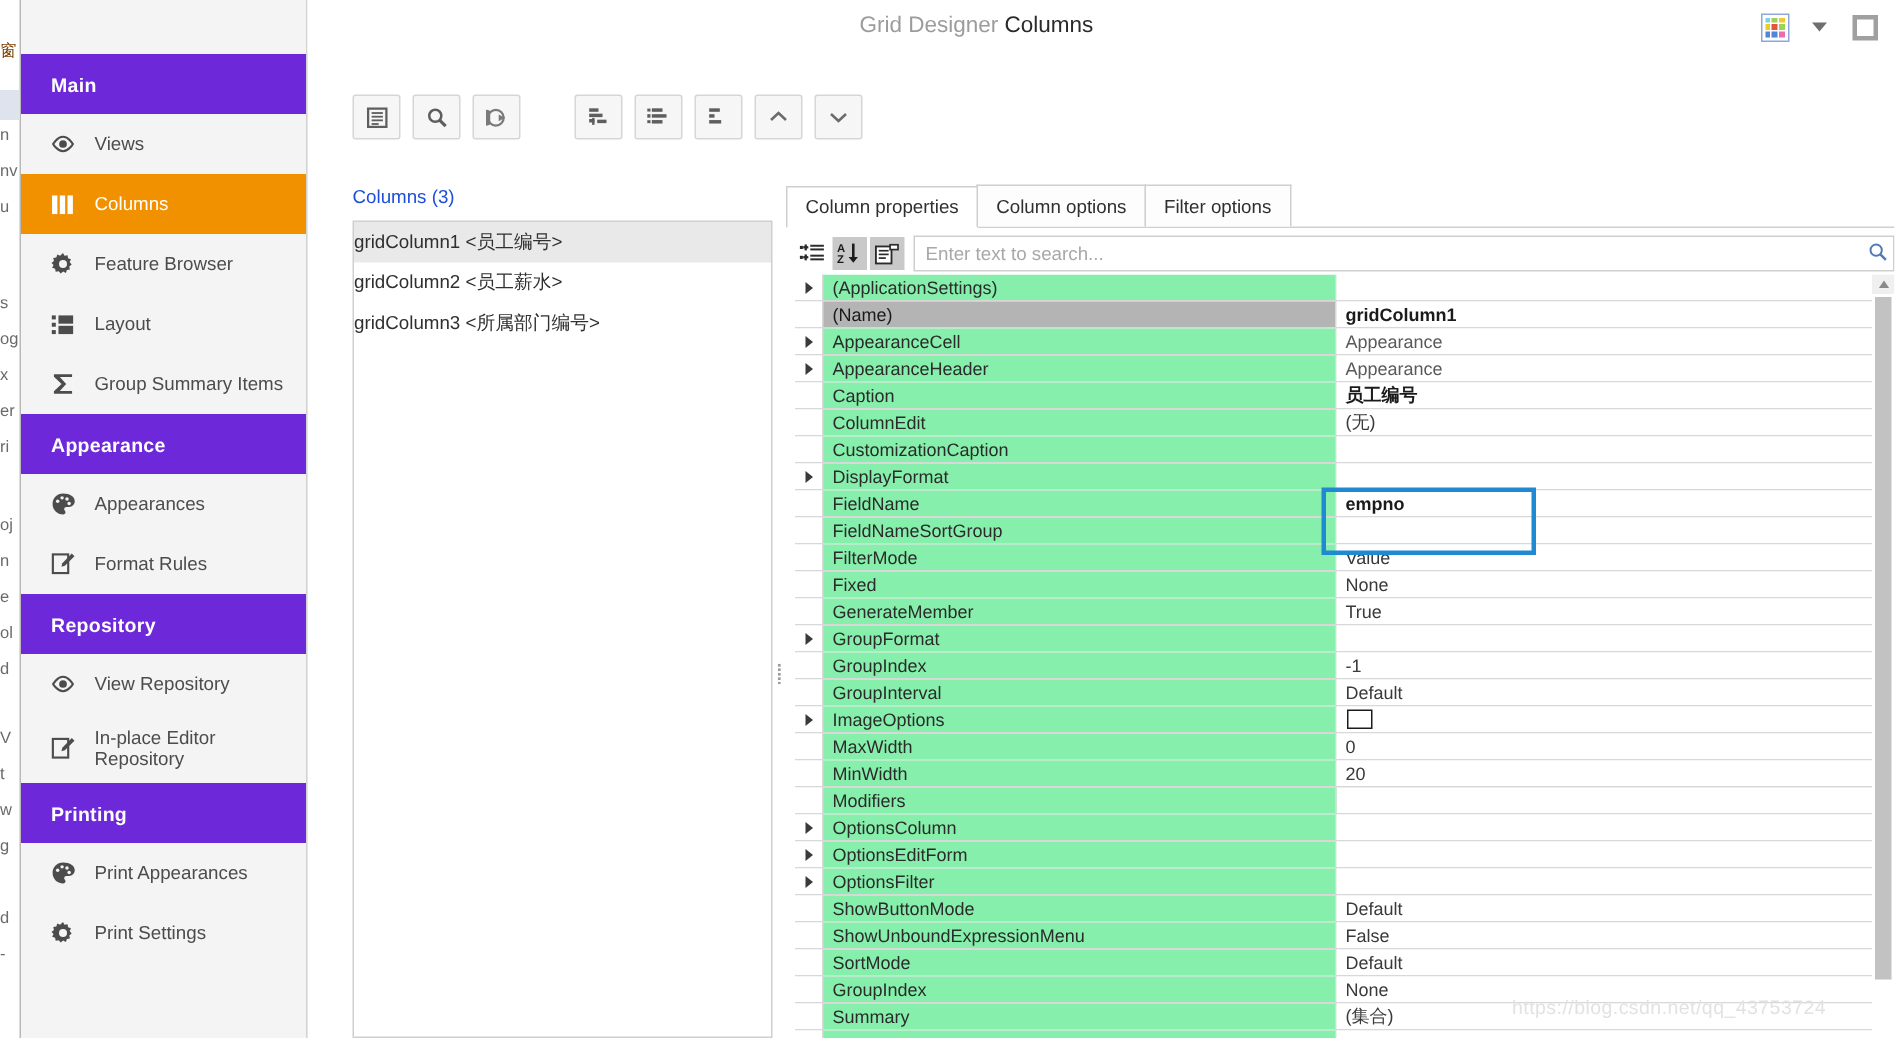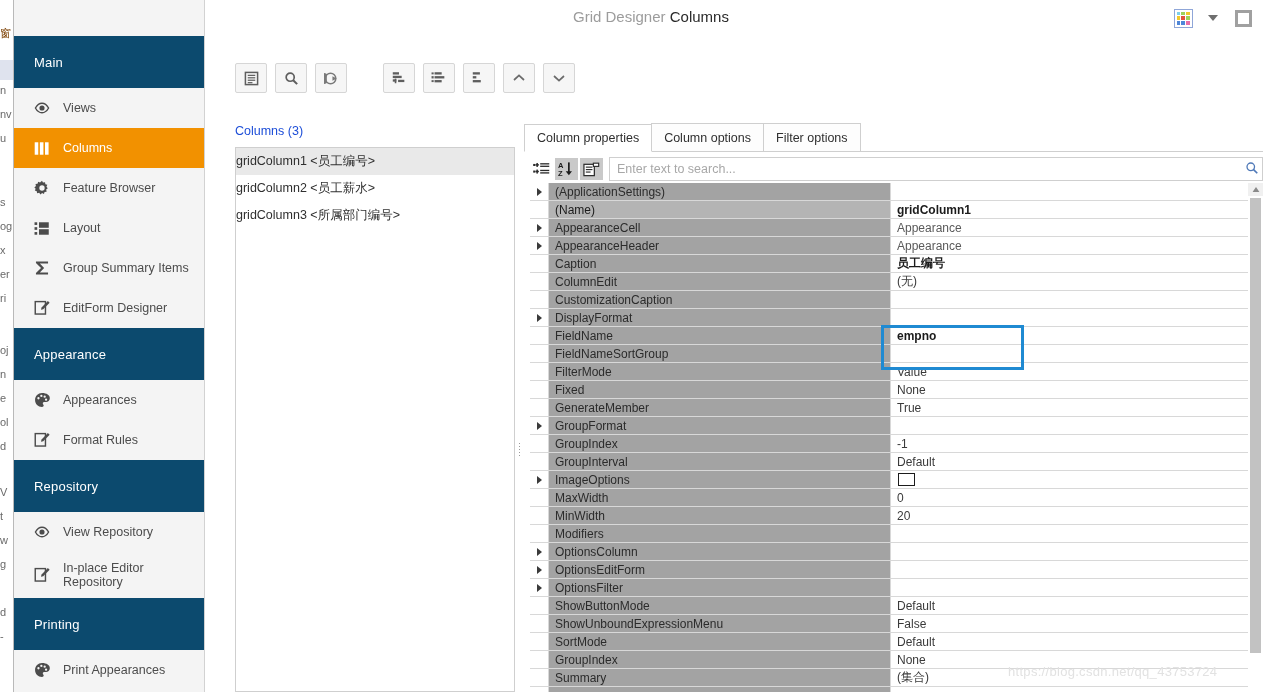--- a/index.html
+++ b/index.html
@@ -40,24 +40,24 @@
   
   .nav {
     position: absolute; left: 14px; top: 0;
     width: 191px; height: 692px;
     background: #f4f4f4;
     border-right: 1px solid #d2d2d2;
     overflow: hidden;
   }
   .nav-top-pad { height: 36px; }
   .nav-group {
-    height: 52px;
-    background: #0c4a6e;
+    height: 40px;
+    background: #6d28d9;
     color: #ffffff;
-    font-weight: normal;
+    font-weight: bold;
     font-size: 13px;
     display: flex; align-items: center;
     padding-left: 20px;
     letter-spacing: .2px;
   }
   .nav-item {
     height: 40px;
     display: flex; align-items: center;
     padding-left: 20px;
     color: #4c4c4c;
@@ -279,21 +279,21 @@
     border-bottom: 4px solid transparent;
     border-left: 5px solid #3a3a3a;
   }
   .row .nm {
     width: 343px; flex: 0 0 343px;
     display: flex; align-items: center;
     padding-left: 6px;
     border-left: 1px solid #d8d8d8;
     border-right: 1px solid #d8d8d8;
     font-size: 12px; color: #2b2b2b;
-    background: #a3a3a3;
+    background: #86efac;
     overflow: hidden; white-space: nowrap;
   }
   .row .vl {
     flex: 1;
     display: flex; align-items: center;
     padding-left: 6px;
     font-size: 12px; color: #3a3a3a;
     background: #ffffff;
     overflow: hidden; white-space: nowrap;
   }
@@ -405,29 +405,20 @@
           <span class="lbl">Layout</span>
         </div>
         <div class="nav-item">
           <span class="ic">
             <svg width="16" height="16" viewBox="0 0 18 18">
               <path d="M2.2 1.6h13.6v2.2H6.6L11.4 9l-4.8 5.2h9.2v2.2H2.2v-1.9L7.9 9 2.2 3.5z" fill="currentColor"></path>
             </svg>
           </span>
           <span class="lbl">Group Summary Items</span>
         </div>
-        <div class="nav-item">
-          <span class="ic">
-            <svg width="16" height="16" viewBox="0 0 18 18">
-              <rect x="1.4" y="1.8" width="11.5" height="14" fill="none" stroke="currentColor" stroke-width="1.6"></rect>
-              <path d="M15.6 1.2l2 2-7.2 7.2-2.6.7.7-2.6z" fill="currentColor"></path>
-            </svg>
-          </span>
-          <span class="lbl">EditForm Designer</span>
-        </div>
         <div class="nav-group">Appearance</div>
         <div class="nav-item">
           <span class="ic">
             <svg width="16" height="16" viewBox="0 0 18 18">
               <path d="M9 1.2C4.6 1.2 1.2 4.6 1.2 9s3.4 7.8 7.8 7.8c1.2 0 1.9-.7 1.9-1.6 0-.5-.2-.8-.5-1.2-.3-.3-.5-.7-.5-1.1 0-.9.8-1.6 1.7-1.6h1.9c2.3 0 4.3-2 4.3-4.3 0-3.4-3.5-5.8-8.8-5.8z" fill="currentColor"></path>
               <circle cx="5" cy="7" r="1.3" fill="#f4f4f4"></circle>
               <circle cx="8.3" cy="4.4" r="1.3" fill="#f4f4f4"></circle>
               <circle cx="12" cy="5.3" r="1.3" fill="#f4f4f4"></circle>
               <circle cx="13.6" cy="8.6" r="1.3" fill="#f4f4f4"></circle>
             </svg>

